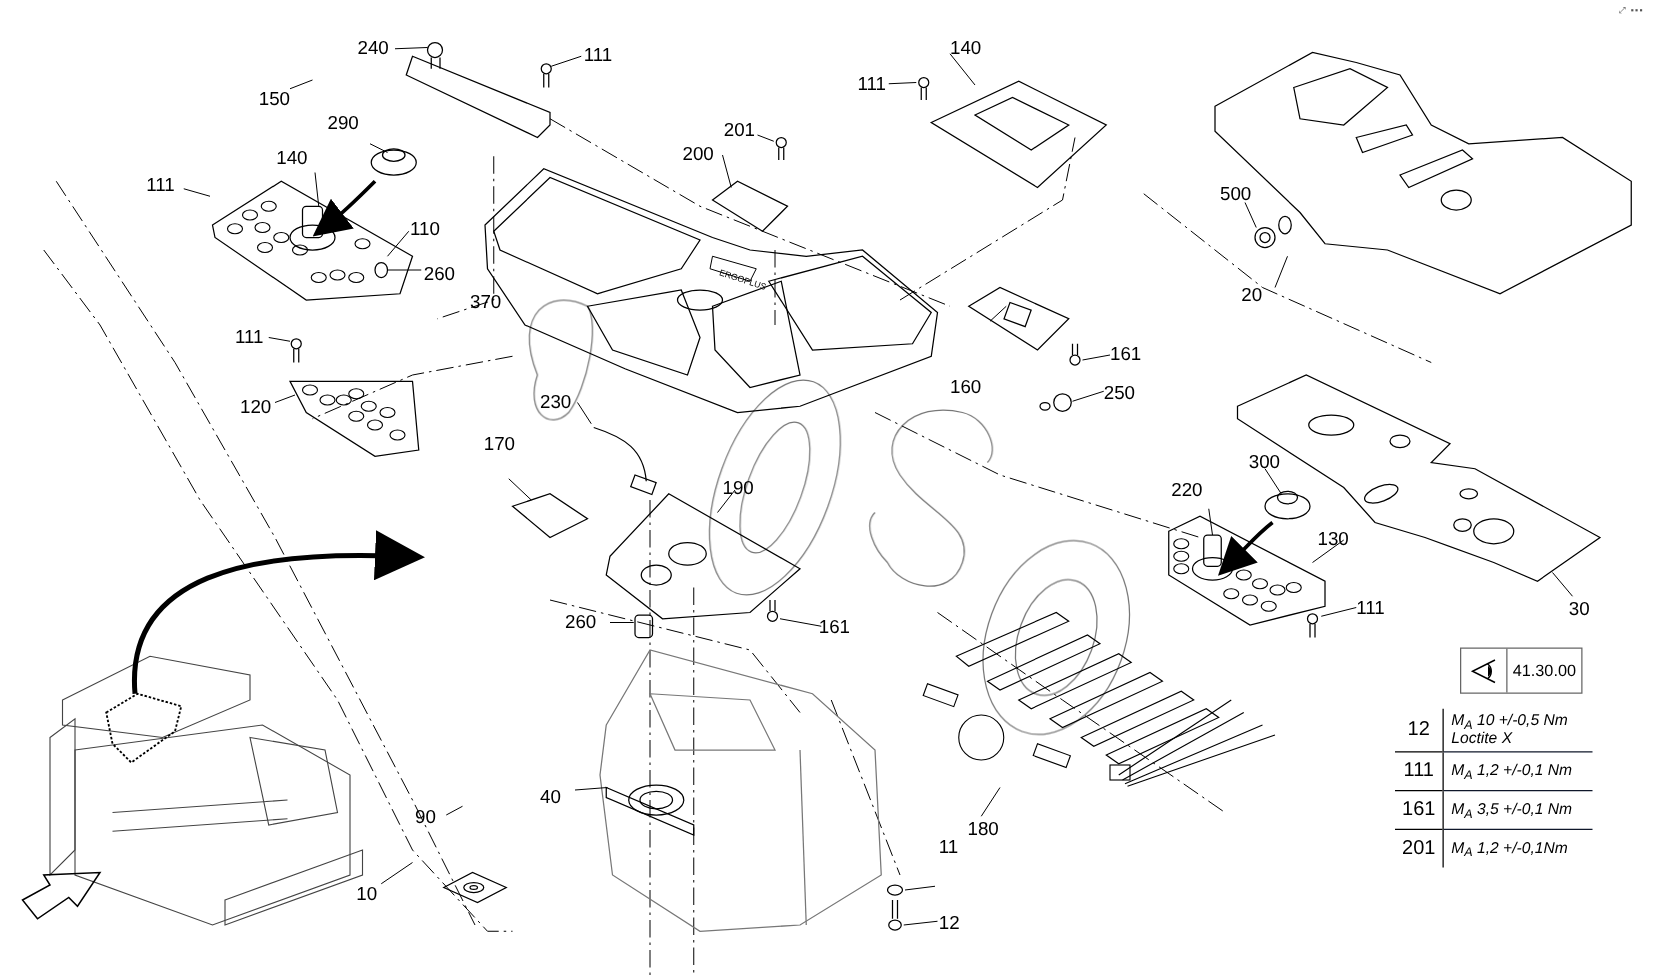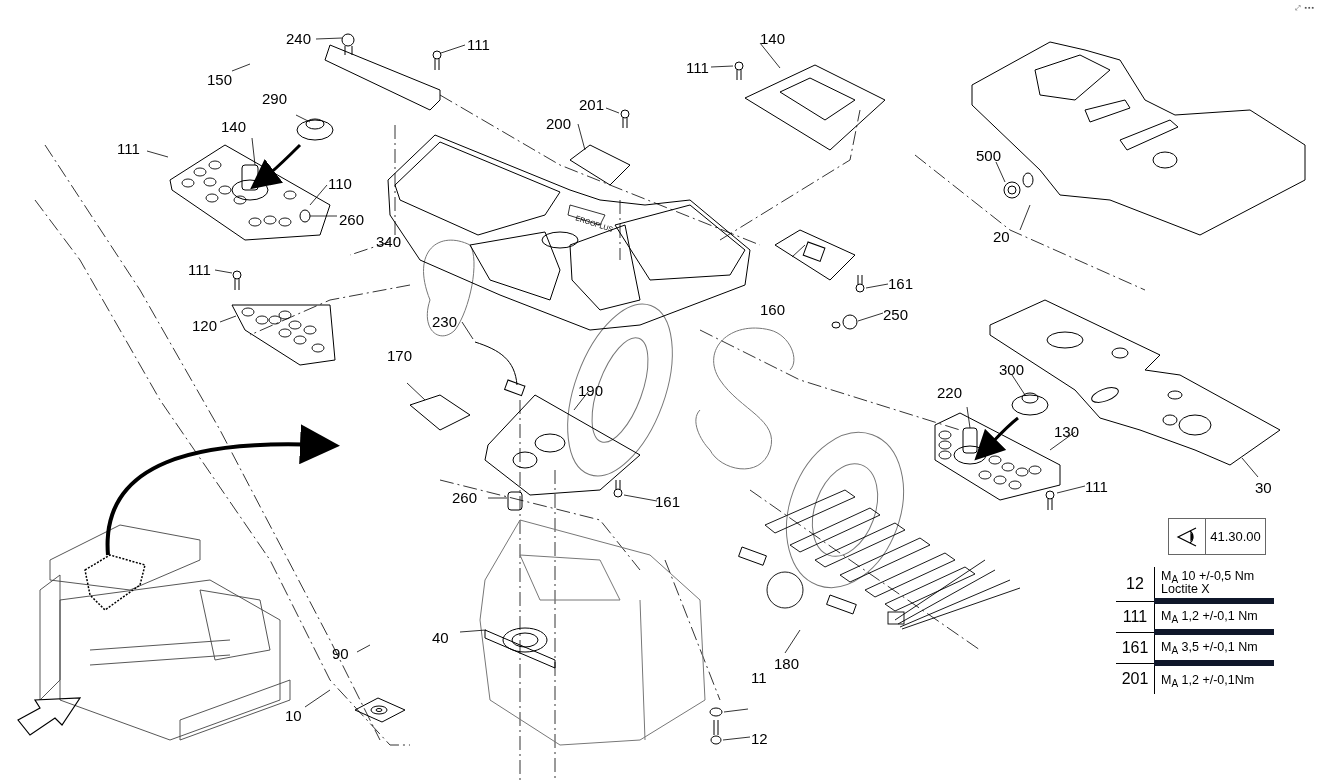--- a/index.html
+++ b/index.html
@@ -8,24 +8,24 @@
   #diagram { position: absolute; left: 0; top: 0; width: 1325px; height: 783px; }
   .callout { position: absolute; font-size: 15px; line-height: 15px; white-space: nowrap; cursor: pointer; }
   .top-icons { position: absolute; right: 10px; top: 4px; font-size: 7px; color: #555; letter-spacing: 1px; }
   .ref-box { position: absolute; left: 1168px; top: 518px; width: 98px; height: 37px;
              border: 1px solid #666; box-sizing: border-box; display: flex; align-items: stretch; background:#fff; }
   .ref-box .eye { width: 36px; border-right: 1px solid #666; display:flex; align-items:center; justify-content:center; }
   .ref-box .ref-text { flex: 1; display:flex; align-items:center; justify-content:center; font-size: 13px; }
   .torque-table { position: absolute; left: 1116px; top: 567px; width: 158px; border-collapse: collapse; }
   .torque-table td { padding: 0; vertical-align: middle; }
   .torque-table td.num { width: 38px; text-align: center; font-size: 16px; border-right: 1px solid #000; }
-  .torque-table td.spec { font-size: 12.5px; padding-left: 6px; line-height: 13px; }
+  .torque-table td.spec { font-size: 12.5px; padding-left: 6px; line-height: 13px; font-style: italic; }
   .torque-table tr { height: 31px; }
   .torque-table tr:first-child { height: 34px; }
-  .torque-table tr + tr td { border-top: 6px solid #0f172a; }
+  .torque-table tr + tr td { border-top: 1px solid #0f172a; }
   .torque-table tr + tr td.num { border-top: 1px solid #000; }
   .sub { font-size: 10px; position: relative; top: 3px; }
 </style>
 </head>
 <body>
 
 <svg id="diagram" viewBox="0 0 1325 783" xmlns="http://www.w3.org/2000/svg" fill="none" stroke="#000" stroke-width="1">
   <defs>
     <marker id="arrowhead" markerWidth="10" markerHeight="10" refX="5" refY="5" orient="auto">
       <path d="M0,0 L10,5 L0,10 z" fill="#000" stroke="none"></path>
@@ -323,21 +323,21 @@
 </div>
 
 <span class="callout" style="left:286px;top:31px">240</span>
 <span class="callout" style="left:467px;top:37px">111</span>
 <span class="callout" style="left:207px;top:72px">150</span>
 <span class="callout" style="left:262px;top:91px">290</span>
 <span class="callout" style="left:221px;top:119px">140</span>
 <span class="callout" style="left:117px;top:141px">111</span>
 <span class="callout" style="left:328px;top:176px">110</span>
 <span class="callout" style="left:339px;top:212px">260</span>
-<span class="callout" style="left:376px;top:234px">340</span>
+<span class="callout" style="left:376px;top:234px">370</span>
 <span class="callout" style="left:188px;top:262px">111</span>
 <span class="callout" style="left:192px;top:318px">120</span>
 <span class="callout" style="left:579px;top:97px">201</span>
 <span class="callout" style="left:546px;top:116px">200</span>
 <span class="callout" style="left:760px;top:31px">140</span>
 <span class="callout" style="left:686px;top:60px">111</span>
 <span class="callout" style="left:976px;top:148px">500</span>
 <span class="callout" style="left:993px;top:229px">20</span>
 <span class="callout" style="left:760px;top:302px">160</span>
 <span class="callout" style="left:888px;top:276px">161</span>

